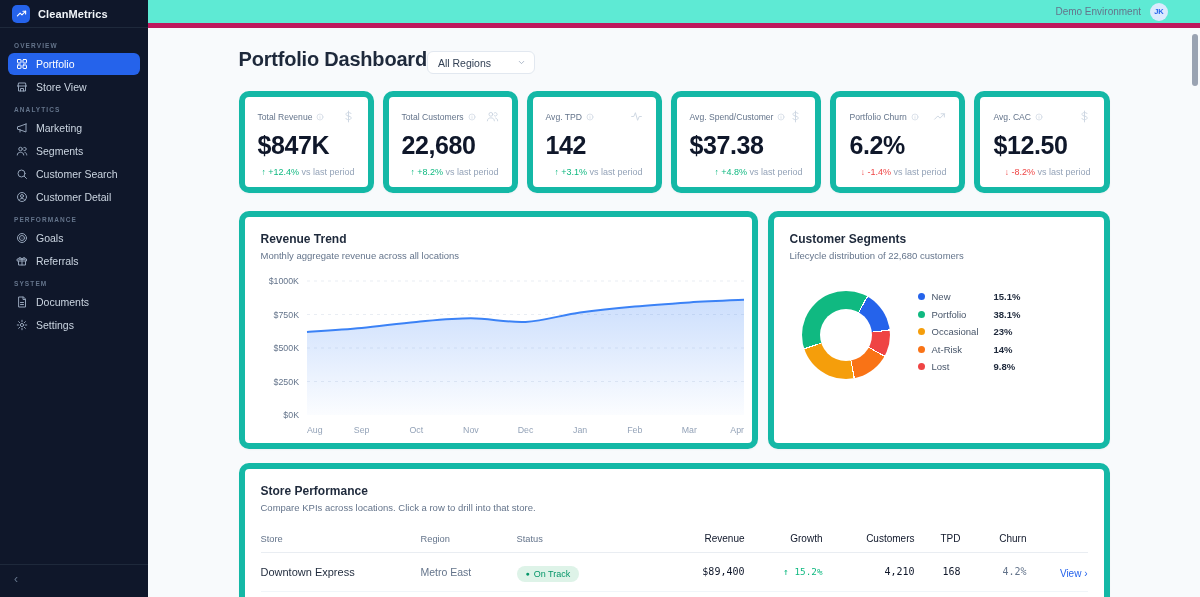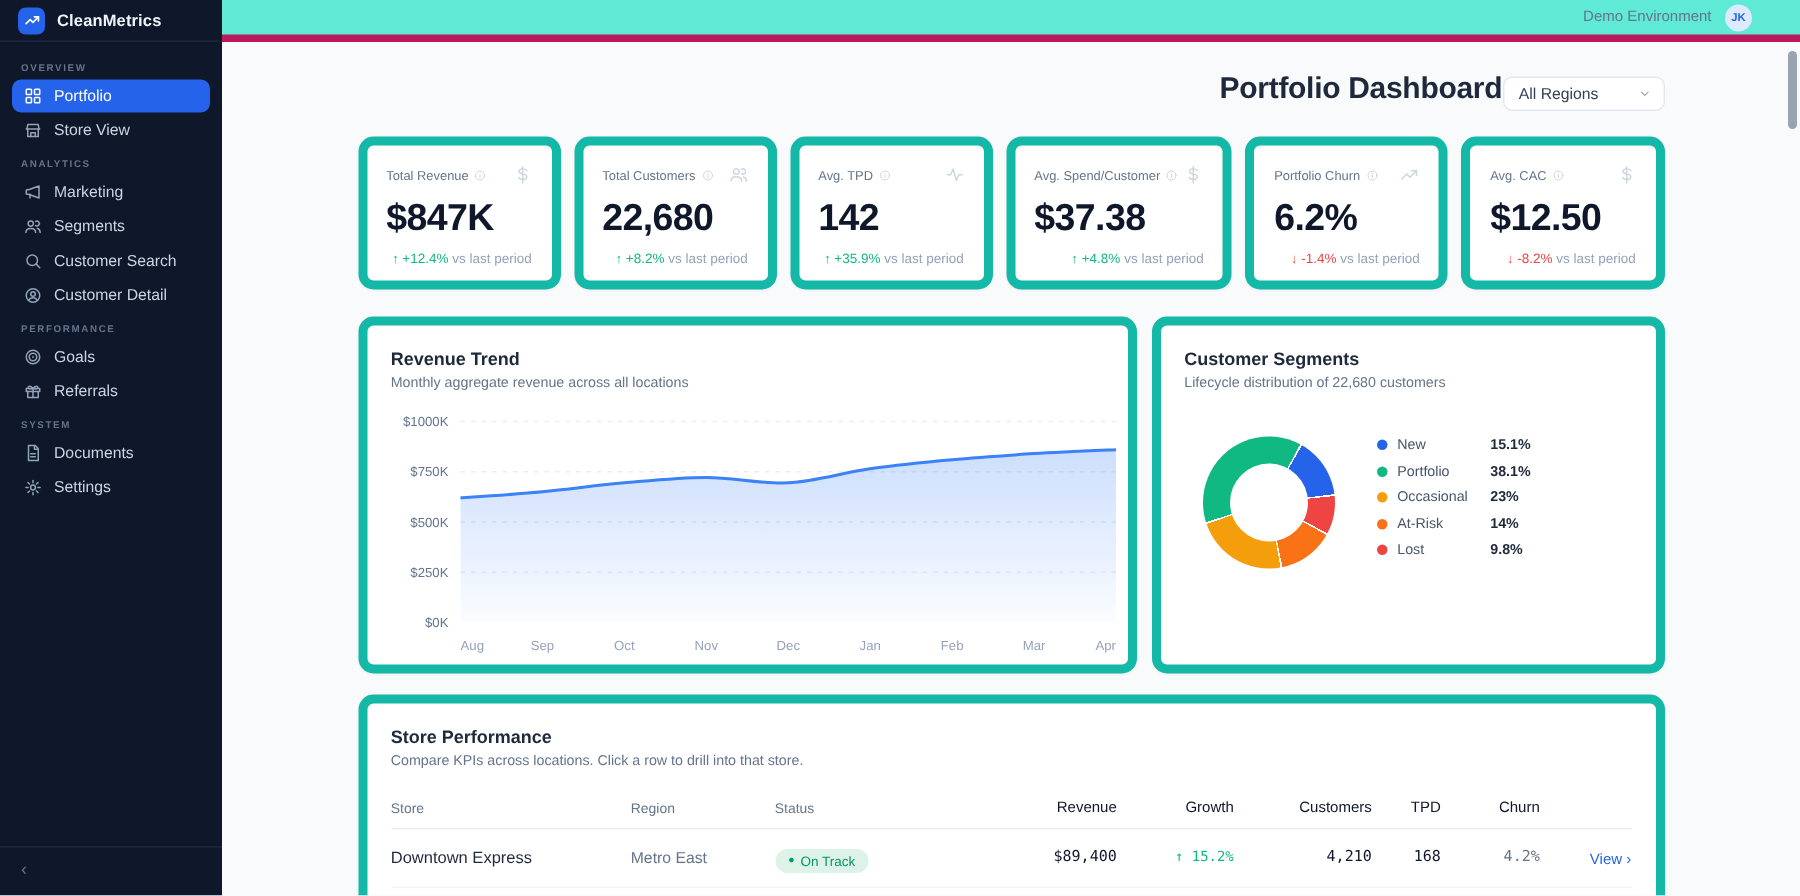--- a/index.html
+++ b/index.html
@@ -59,21 +59,21 @@
     color: #2563eb; font-size: 7.5px; font-weight: bold;
     display: flex; align-items: center; justify-content: center; cursor: pointer;
   }
   .scroll-thumb {
     position: absolute; right: 2px; top: 34px; width: 6px; height: 52px;
     background: #9aa3b2; border-radius: 3px;
   }
   .content { flex: 1; overflow: hidden; }
   .container { width: 871px; margin: 20px auto 0; }
 
-  .page-header { display: flex; justify-content: flex-end; align-items: flex-start; }
+  .page-header { display: flex; justify-content: flex-start; align-items: flex-start; }
   .page-title { font-size: 20px; font-weight: bold; color: #1e293b; letter-spacing: -.2px; }
   .page-subtitle { font-size: 11px; color: #64748b; margin-top: 5px; }
   .region-select {
     background: #fff; border: 1px solid #e2e8f0; border-radius: 6px;
     width: 108px; height: 23px; display: flex; align-items: center;
     justify-content: space-between; padding: 0 8px 0 10px;
     font-size: 10.5px; color: #334155; cursor: pointer; margin-top: 3px;
   }
   .region-select .chev { color: #94a3b8; display: flex; }
 
@@ -343,21 +343,21 @@
                   <circle cx="12" cy="7.5" r="1.1" fill="currentColor" stroke="none"></circle>
                 </svg>
               </span>
               <span class="kpi-ic">
                 <svg class="ic" width="13" height="13" viewBox="0 0 24 24" fill="none" stroke="currentColor" stroke-width="1.7" stroke-linecap="round" stroke-linejoin="round">
                   <path d="M3 12h4l3-7 4 14 3-7h4"></path>
                 </svg>
               </span>
             </div>
             <div class="kpi-value">142</div>
-            <div class="kpi-delta up"><span class="arrow">↑</span> <span class="pct">+35.9%</span> <span class="suffix">vs last period</span></div>
+            <div class="kpi-delta up"><span class="arrow">↑</span> <span class="pct">+3.1%</span> <span class="suffix">vs last period</span></div>
           </div>
           <div class="card kpi-card">
             <div class="kpi-top">
               <span class="kpi-label">Avg. Spend/Customer</span>
               <span class="kpi-info">
                 <svg class="ic" width="8" height="8" viewBox="0 0 24 24" fill="none" stroke="currentColor" stroke-width="2" stroke-linecap="round" stroke-linejoin="round">
                   <circle cx="12" cy="12" r="9"></circle>
                   <path d="M12 11v5"></path>
                   <circle cx="12" cy="7.5" r="1.1" fill="currentColor" stroke="none"></circle>
                 </svg>

